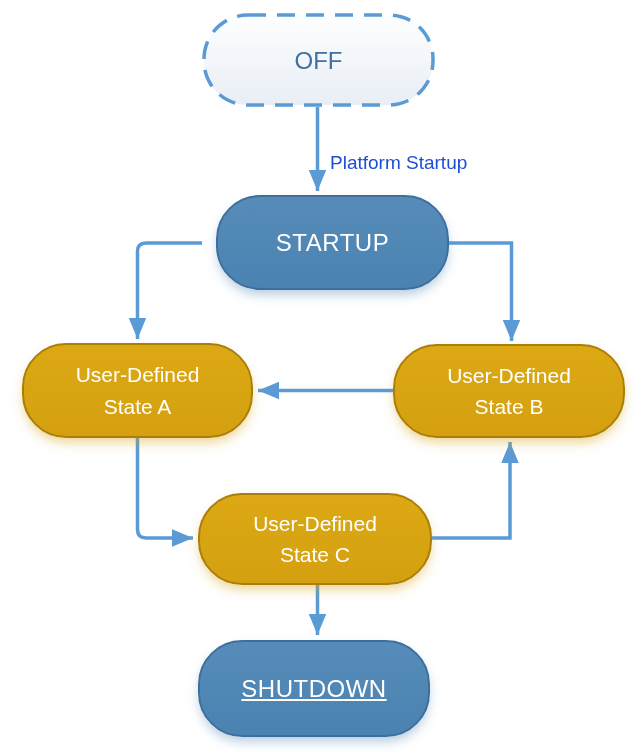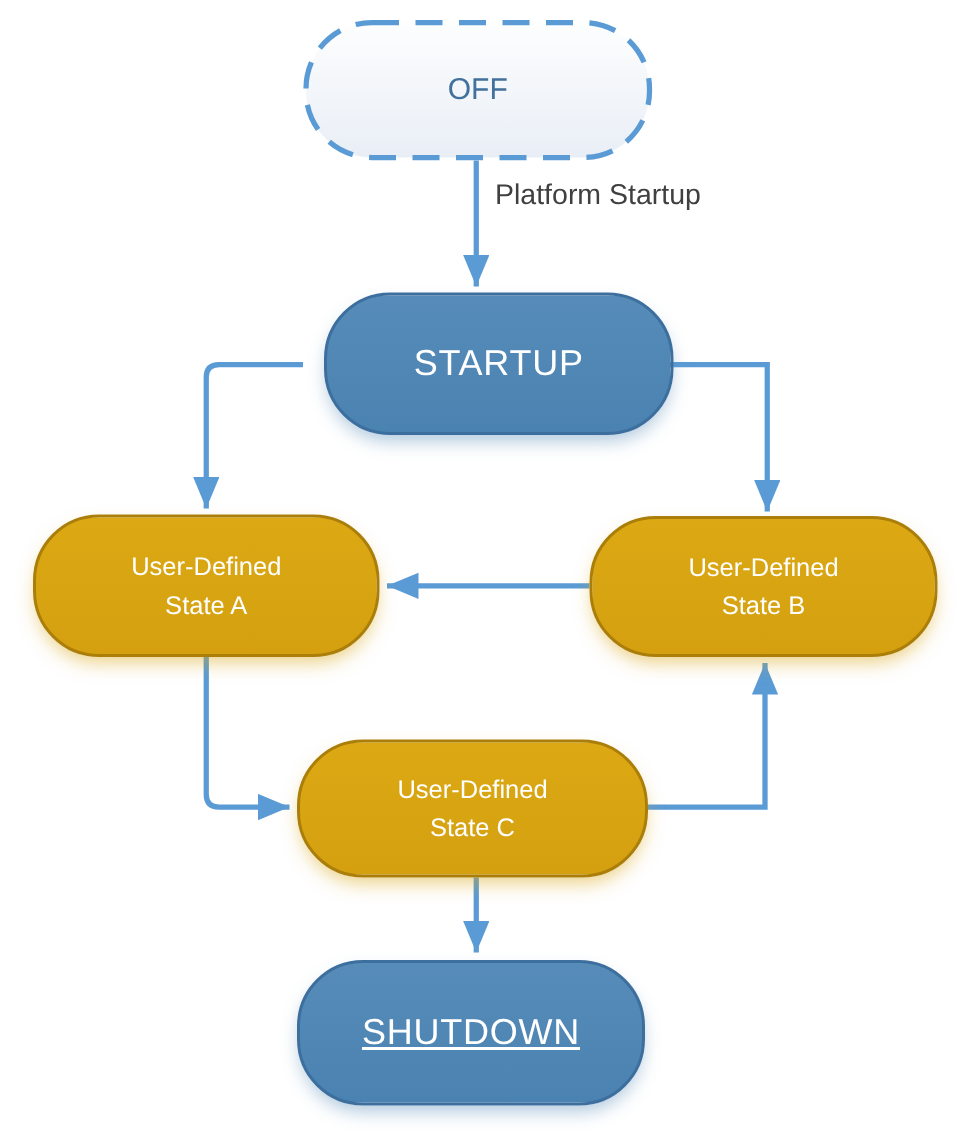--- a/index.html
+++ b/index.html
@@ -37,39 +37,39 @@
     border: 2.5px solid #3d6f9e;
     color: #ffffff;
     font-size: 24px;
     letter-spacing: 0.5px;
     box-shadow: 0 6px 12px -2px rgba(78, 134, 180, 0.45);
   }
   .node-gold {
     background: linear-gradient(180deg, #dca914 0%, #d4a010 100%);
     border: 2.5px solid #ab7e0a;
     color: #ffffff;
-    font-size: 17px;
+    font-size: 21px;
     line-height: 1.5;
     box-shadow: 0 6px 12px -2px rgba(217, 165, 19, 0.5);
     align-items: center;
   }
   .node-off {
     color: #41719c;
-    font-size: 20px;
+    font-size: 24px;
     background: transparent; 
   }
   .node-label-line {
     display: block;
   }
   .edge-label {
     position: absolute;
     left: 330px;
-    top: 120px;
+    top: 152px;
     font-size: 19px;
-    color: #404040;
+    color: #1d4ed8;
     white-space: nowrap;
   }
 </style>
 </head>
 <body>
 
 <div class="canvas">
 
   <svg class="connector-layer" width="643" height="754" viewBox="0 0 643 754" xmlns="http://www.w3.org/2000/svg">
     <defs>

